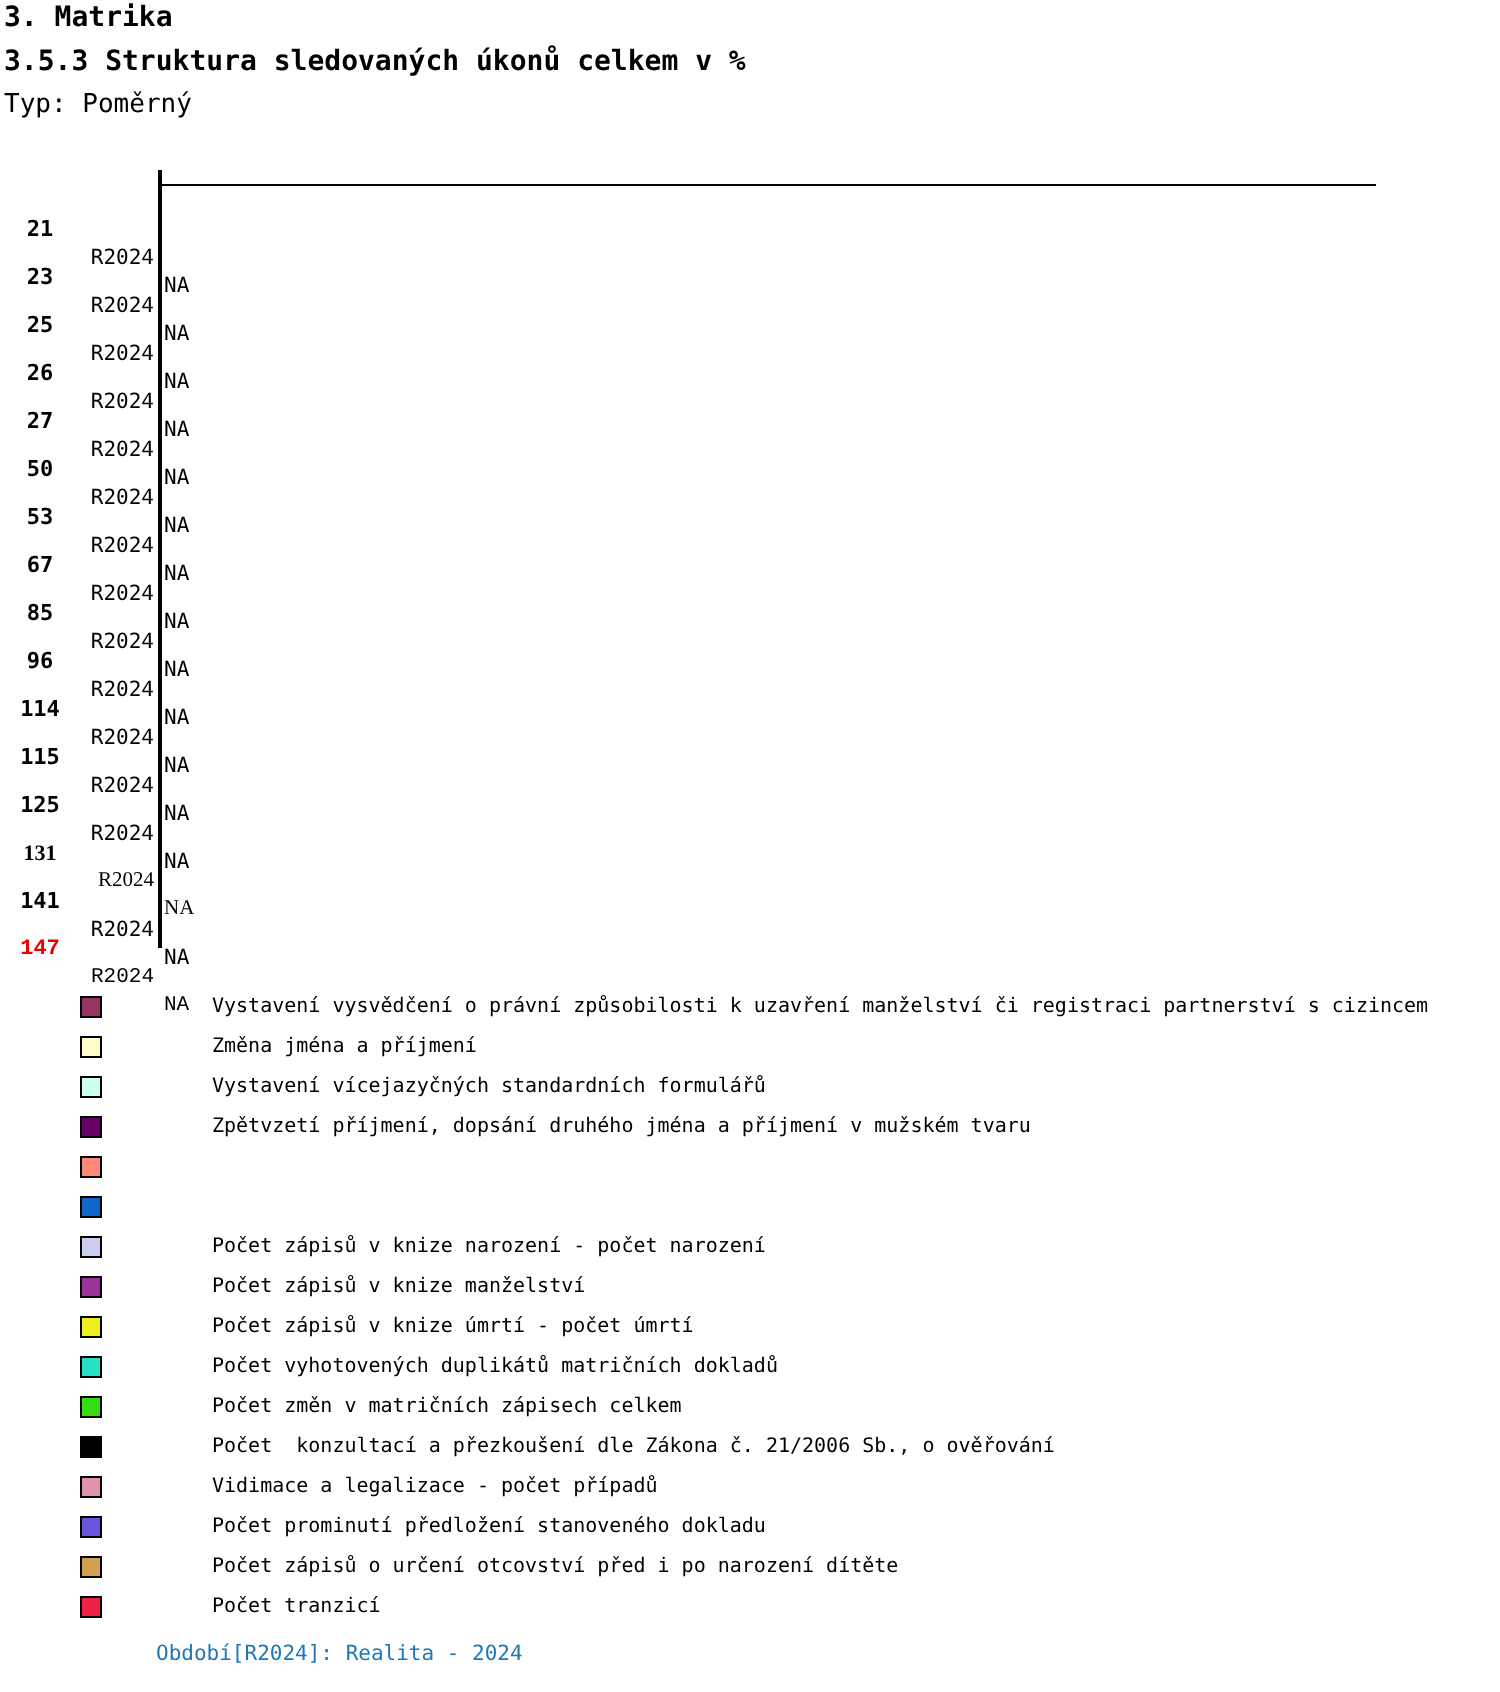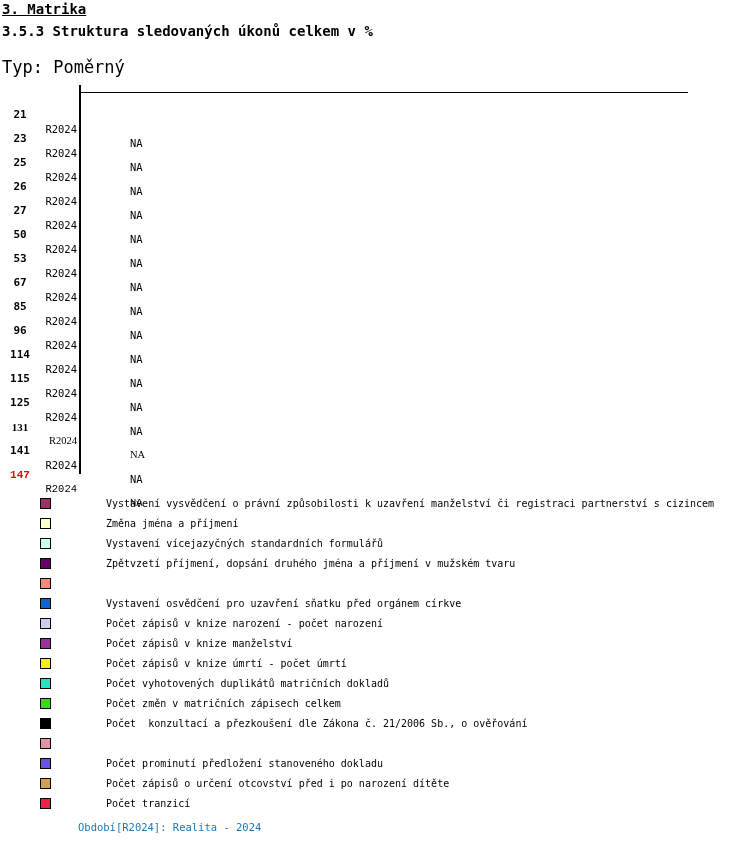--- a/index.html
+++ b/index.html
@@ -3,32 +3,32 @@
 <meta charset="utf-8">
 <style>
   * { margin: 0; padding: 0; box-sizing: border-box; }
   html, body { background: #ffffff; }
   body {
     width: 750px; height: 846px; position: relative; overflow: hidden;
     font-family: "DejaVu Sans Mono", "Liberation Mono", monospace;
     color: #000000;
   }
   .abs { position: absolute; }
-  .title1 { top: 1px; left: 2px; font-size: 14px; font-weight: bold; white-space: pre; text-decoration: underline; }
+  .title1 { top: 1px; left: 2px; font-size: 14px; font-weight: bold; white-space: pre; }
   .title2 { top: 23px; left: 2px; font-size: 14px; font-weight: bold; white-space: pre; }
-  .subtitle { top: 45px; left: 2px; font-size: 17px; white-space: pre; margin-top: 12px; }
+  .subtitle { top: 45px; left: 2px; font-size: 13px; white-space: pre; }
 
   .vaxis { left: 79px; top: 85px; width: 2px; height: 389px; background: #000; }
   .haxis { left: 79px; top: 92px; width: 609px; height: 1px; background: #000; }
 
   .row { position: absolute; left: 0; height: 14px; width: 750px; font-size: 10.5px; line-height: 14px; white-space: pre; }
   .row-id { position: absolute; left: 0; width: 40px; text-align: center; font-weight: bold; font-size: 11px; }
   .row-id.hl { color: #ee0000; }
   .row-period { position: absolute; left: 42px; width: 35px; text-align: right; }
-  .row-value { position: absolute; left: 98px; padding-left: 32px; }
+  .row-value { position: absolute; left: 82px; }
 
   .legend-item { position: absolute; left: 40px; height: 14px; width: 700px; }
   .legend-swatch { position: absolute; left: 0; top: 1px; width: 11px; height: 11px; border: 1px solid #000; }
   .legend-label { position: absolute; left: 18px; top: 0; font-size: 10px; line-height: 13px; white-space: pre; margin-left: 48px; }
 
   .footer { top: 821px; left: 78px; font-size: 10.5px; color: #1f77b4; white-space: pre; }
 </style>
 </head>
 <body>
 
@@ -157,21 +157,20 @@
     <span class="legend-swatch" style="background: rgb(102, 0, 102);"></span>
     <span class="legend-label">Zpětvzetí příjmení, dopsání druhého jména a příjmení v mužském tvaru</span>
   </div>
 
   <div class="legend-item" style="top: 577px;">
     <span class="legend-swatch" style="background: rgb(255, 136, 120);"></span>
   </div>
 
   <div class="legend-item" style="top: 597px;">
     <span class="legend-swatch" style="background: rgb(17, 102, 204);"></span>
-    <span class="legend-label">Vystavení osvědčení pro uzavření sňatku před orgánem církve</span>
   </div>
 
   <div class="legend-item" style="top: 617px; padding-left: 31px;">
     <span class="legend-swatch" style="background: rgb(204, 204, 238);"></span>
     <span class="legend-label">Počet zápisů v knize narození - počet narození</span>
   </div>
 
   <div class="legend-item" style="top: 637px;">
     <span class="legend-swatch" style="background: rgb(153, 51, 153);"></span>
     <span class="legend-label">Počet zápisů v knize manželství</span>
@@ -192,20 +191,21 @@
     <span class="legend-label">Počet změn v matričních zápisech celkem</span>
   </div>
 
   <div class="legend-item" style="top: 717px;">
     <span class="legend-swatch" style="background: rgb(0, 0, 0);"></span>
     <span class="legend-label">Počet  konzultací a přezkoušení dle Zákona č. 21/2006 Sb., o ověřování</span>
   </div>
 
   <div class="legend-item" style="top: 737px;">
     <span class="legend-swatch" style="background: rgb(224, 147, 169);"></span>
+    <span class="legend-label">Vidimace a legalizace - počet případů</span>
   </div>
 
   <div class="legend-item" style="top: 757px;">
     <span class="legend-swatch" style="background: rgb(102, 85, 221);"></span>
     <span class="legend-label">Počet prominutí předložení stanoveného dokladu</span>
   </div>
 
   <div class="legend-item" style="top: 777px;">
     <span class="legend-swatch" style="background: rgb(210, 160, 78);"></span>
     <span class="legend-label">Počet zápisů o určení otcovství před i po narození dítěte</span>

